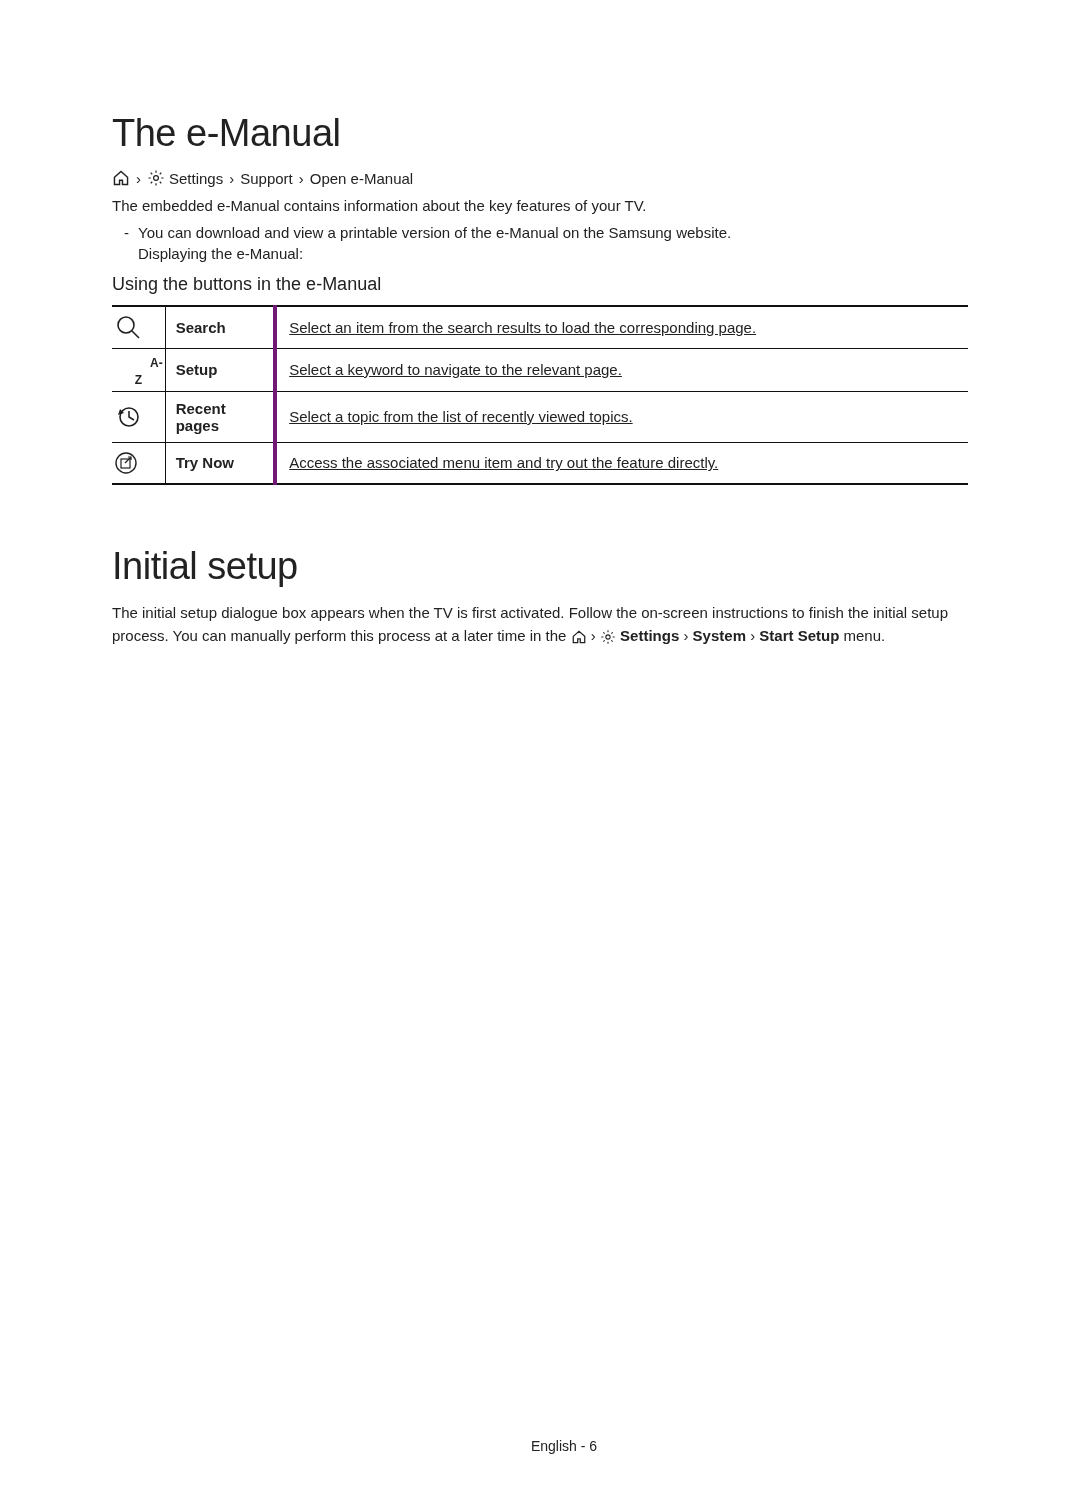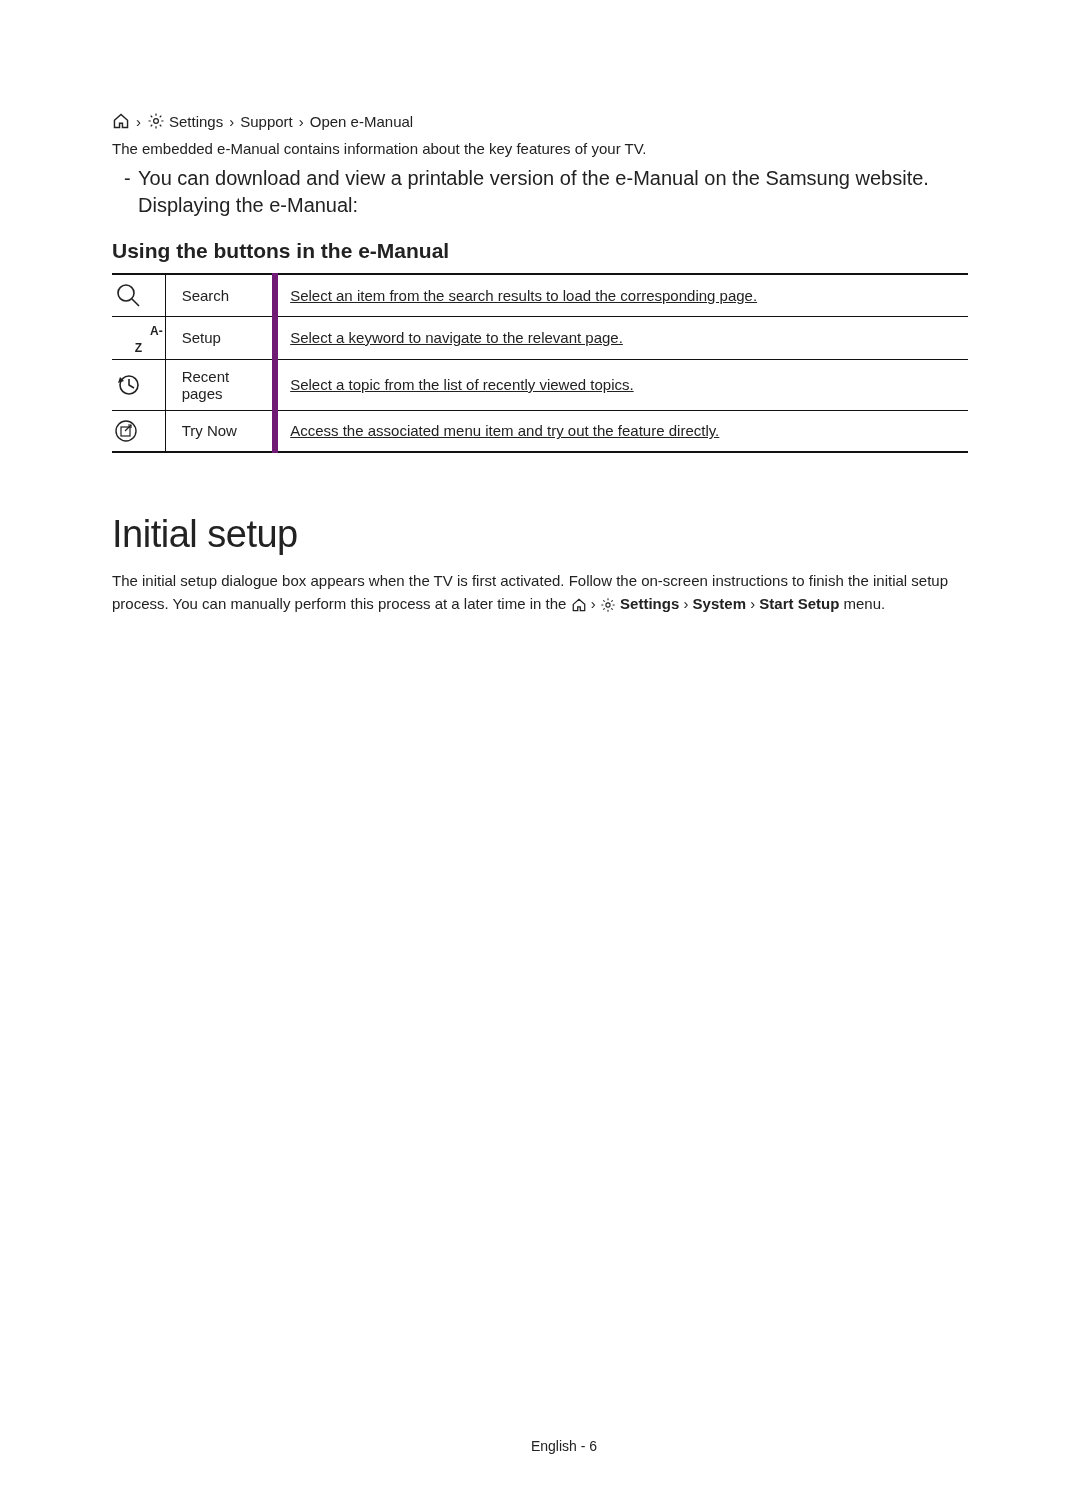--- a/index.html
+++ b/index.html
@@ -26,30 +26,30 @@
       display: flex;
       align-items: center;
       gap: 4px;
     }
     .breadcrumb .sep { margin: 0 2px; }
     .intro {
       font-size: 15px;
       margin-bottom: 10px;
     }
     .note-list {
-      font-size: 20px;
+      font-size: 15px;
       padding-left: 12px;
-      margin-bottom: 22px;
+      margin-bottom: 12px;
     }
     .note-list .dash { display: inline-block; width: 14px; }
     .note-list .note-line { margin-bottom: 4px; }
     .note-list .sub-line { padding-left: 14px; }
     h2 {
-      font-size: 21px;
-      font-weight: 700;
+      font-size: 18px;
+      font-weight: 400;
       margin-bottom: 10px;
     }
     table.buttons {
       width: 100%;
       border-collapse: collapse;
       margin-bottom: 60px;
     }
     table.buttons td {
       border-top: 1px solid #111;
       border-bottom: 1px solid #111;
@@ -61,23 +61,23 @@
     table.buttons tr:first-child td { border-top: 2px solid #111; }
     table.buttons tr:last-child td { border-bottom: 2px solid #111; }
     table.buttons td.icon-cell {
       width: 42px;
       text-align: center;
       border-right: 1px solid #111;
       padding: 4px 2px;
     }
     table.buttons td.label-cell {
       width: 110px;
-      font-weight: 400;
-      border-right: 6px solid #701a75;
-      padding-left: 16px;
+      font-weight: 700;
+      border-right: 4px solid #701a75;
+      padding-left: 10px;
     }
     table.buttons td.desc-cell {
       padding-left: 12px;
       text-decoration: underline;
     }
     .initial-p {
       font-size: 15px;
       line-height: 1.5;
     }
     .footer {
@@ -91,20 +91,21 @@
     }
     
     .home-icon, .gear-icon { display: inline-flex; vertical-align: middle; }
     .az { font-weight: 700; font-size: 12px; margin-left: 36px; }
     svg { display: block; }
   </style>
 </head>
 <body>
 
 <div class="page">
+  <h1>The e-Manual</h1>
 
   <div class="breadcrumb">
     <span class="home-icon">
       <svg width="18" height="16" viewBox="0 0 24 22">
           <path d="M3 10 L12 2 L21 10 L21 20 L14 20 L14 14 L10 14 L10 20 L3 20 Z" fill="none" stroke="#222" stroke-width="2"></path>
         </svg>
     </span>
     <span class="sep">›</span>
     <span class="gear-icon">
       <svg width="18" height="18" viewBox="0 0 24 24">

